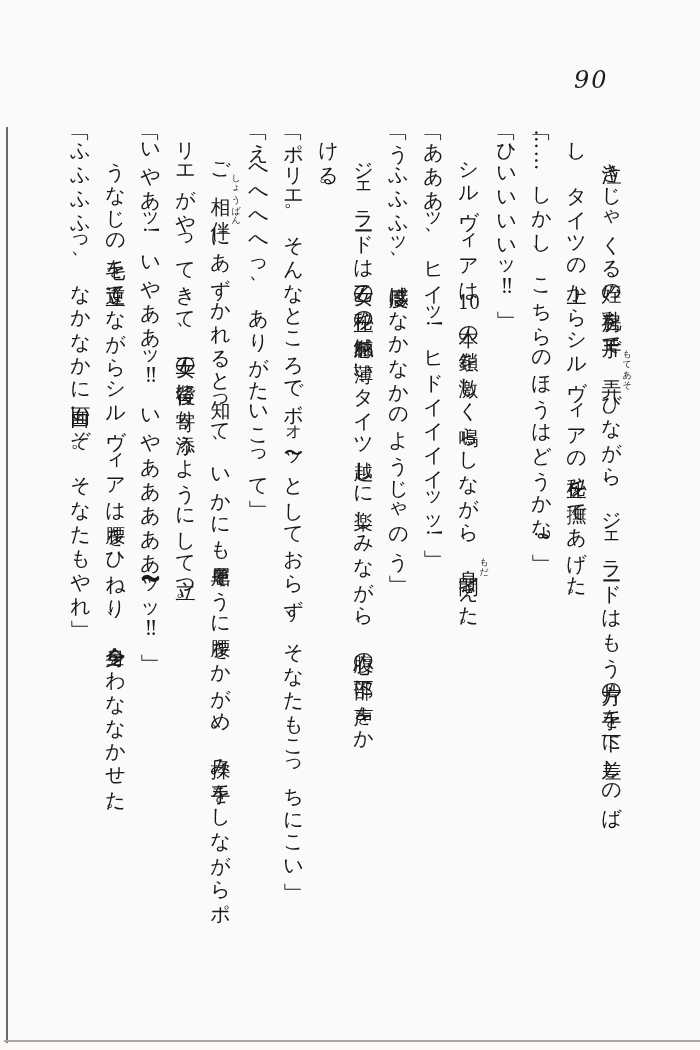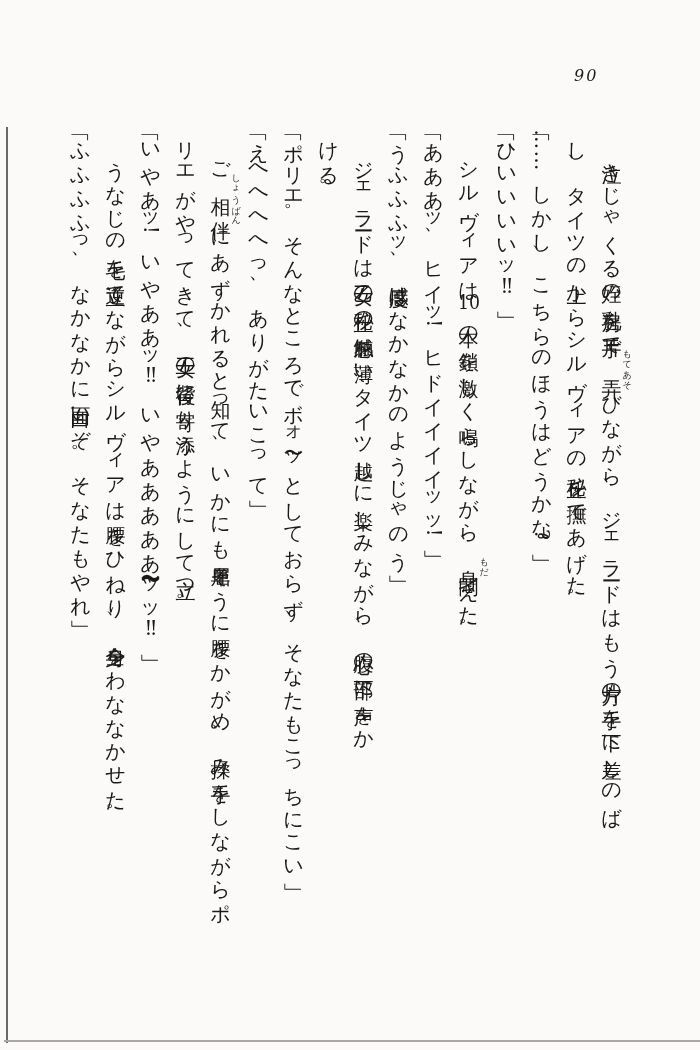--- a/index.html
+++ b/index.html
@@ -12,21 +12,21 @@
     width: 700px;
     height: 1050px;
     background: #fbfaf8;
     overflow: hidden;
     font-family: "DejaVu Serif", serif;
   }
   .page-number {
     position: absolute;
     top: 66px;
     left: 574px;
-    font-size: 16px;
+    font-size: 24px;
     font-style: italic;
     color: #1c1c1c;
     letter-spacing: 2px;
   }
   .text-block {
     position: absolute;
     top: 128px;
     right: 68px;
     width: 562px;
     height: 850px;

